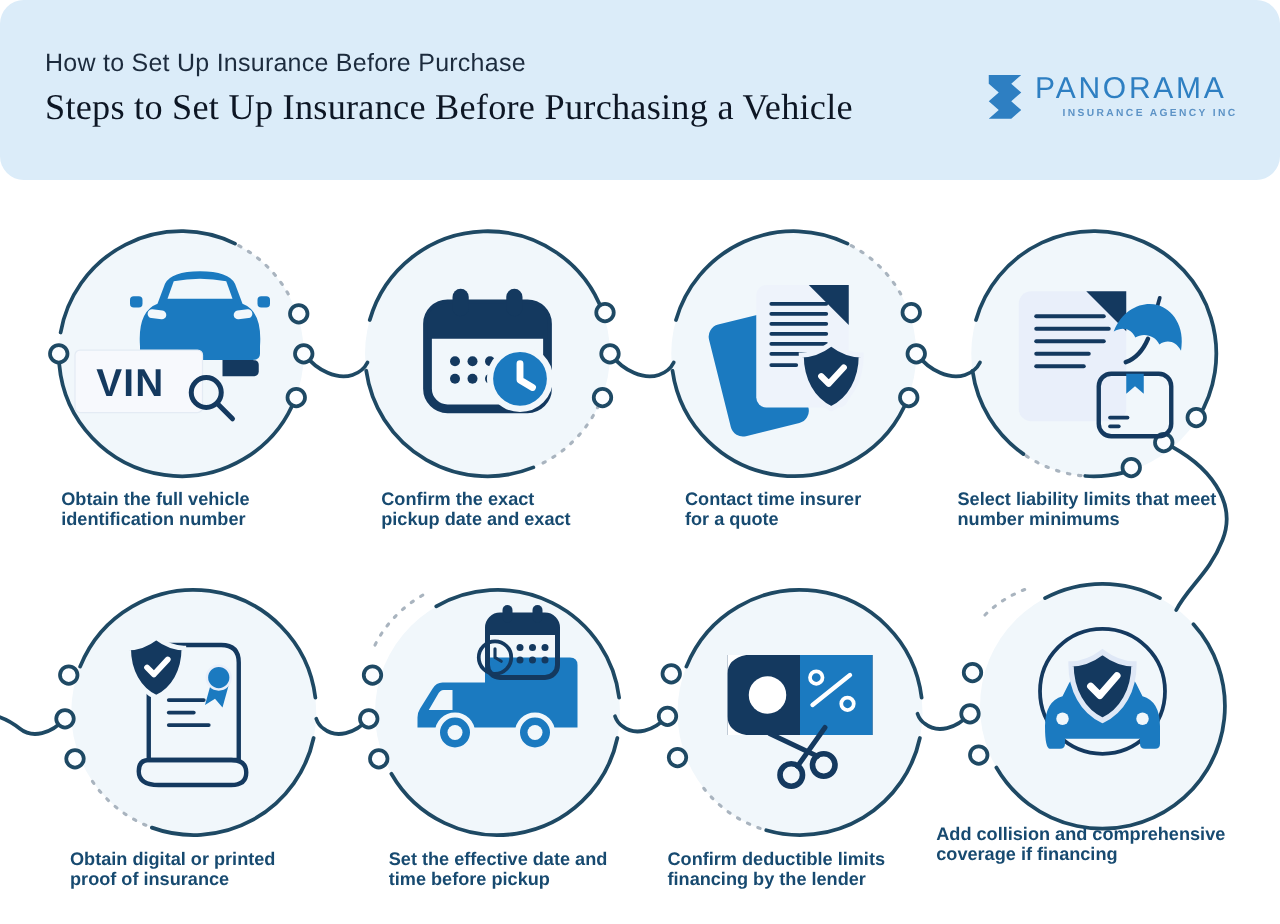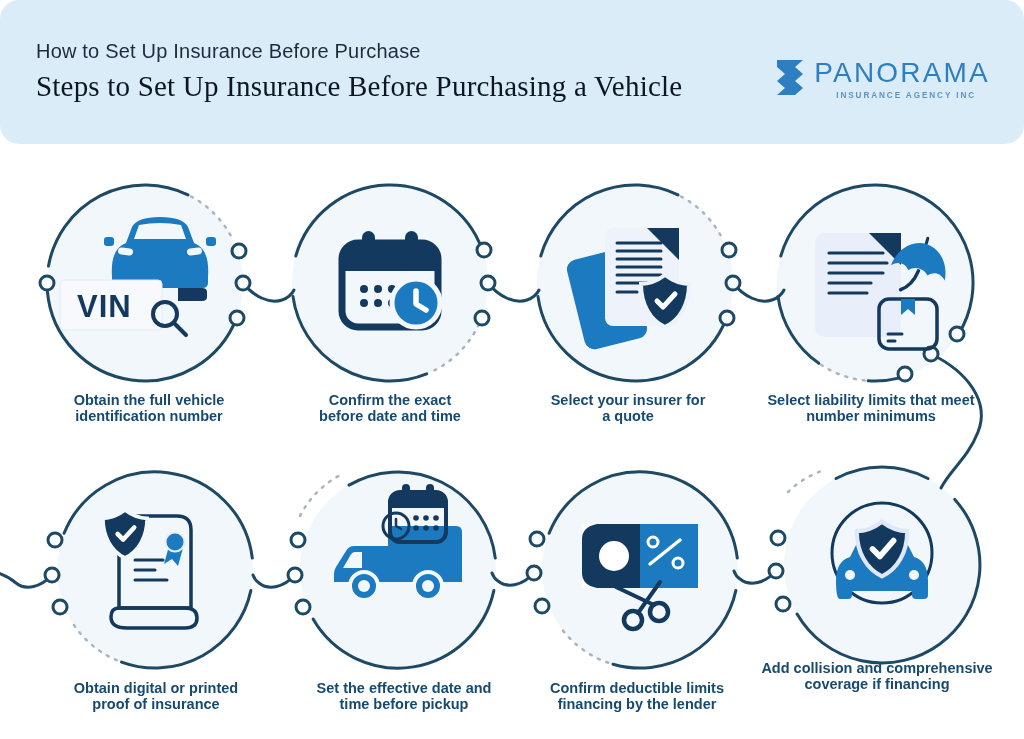--- a/index.html
+++ b/index.html
@@ -5,25 +5,25 @@
   html,body{margin:0;padding:0;background:#fff;}
   .page{position:relative;width:1024px;height:739px;background:#fff;overflow:hidden;
         font-family:"Liberation Sans",sans-serif;}
   
   .header{position:absolute;left:0;top:0;width:1024px;height:144px;background:var(--headerbg);border-radius:19px;}
   .kicker{position:absolute;left:36px;top:40px;font-size:20px;font-weight:500;color:var(--kicker);letter-spacing:.2px;}
   .title{position:absolute;left:36px;top:70px;margin:0;font-family:"Liberation Serif",serif;
          font-size:29px;font-weight:400;color:var(--titlec);letter-spacing:.2px;}
   .logo{position:absolute;right:34px;top:58px;display:flex;align-items:flex-start;gap:8px;}
   .logo-mark{width:32px;height:40px;flex:0 0 auto;}
-  .logo-name{font-size:28px;font-weight:500;color:var(--logo);letter-spacing:2.2px;line-height:1.1;}
+  .logo-name{font-size:24px;font-weight:500;color:var(--logo);letter-spacing:2.2px;line-height:1.1;}
   .logo-tag{font-size:8.2px;font-weight:700;color:#5d93c6;letter-spacing:1.9px;margin-top:2px;margin-left:22px;}
   
   .diagram{position:absolute;left:0;top:0;width:1024px;height:739px;}
-  .cap{position:absolute;text-align:center;font-size:14.5px;font-weight:700;
+  .cap{position:absolute;text-align:left;font-size:14.5px;font-weight:700;
        color:var(--capt);line-height:1.1;}
   .fn{fill:var(--navy);} .fb{fill:var(--blue);} .fw{fill:#fff;} .fc{fill:var(--circle);} .fp{fill:var(--page);}
   .sn{stroke:var(--navy);fill:none;stroke-linecap:round;stroke-linejoin:round;}
   .sw{stroke:#fff;fill:none;stroke-linecap:round;stroke-linejoin:round;}
   .vin-text{font-family:"Liberation Sans",sans-serif;font-weight:700;font-size:31px;
             letter-spacing:1px;fill:var(--navy);}
 </style>
 </head>
 <body>
 
@@ -257,20 +257,20 @@
       <circle cx="-32" cy="10" r="5" class="fc"></circle>
       <circle cx="32" cy="10" r="5" class="fc"></circle>
       <g transform="translate(0,-16) scale(1.05)">
         <path d="M0 -26 C8 -20 17 -17 24 -17 C24 3 15 19 0 26 C-15 19 -24 3 -24 -17 C-17 -17 -8 -20 0 -26 Z" class="fn" stroke="#dfe8f6" stroke-width="4"></path>
         <path d="M-9 0 L-2 7 L11 -8" class="sw" stroke-width="5.5"></path>
       </g>
     </g>
   </svg>
 
   <div class="cap" style="left:49px;top:393px;width:200px">Obtain the full vehicle identification number</div>
-  <div class="cap" style="left:305px;top:393px;width:170px">Confirm the exact before date and time</div>
-  <div class="cap" style="left:548px;top:393px;width:160px">Select your insurer for a quote</div>
+  <div class="cap" style="left:305px;top:393px;width:170px">Confirm the exact pickup date and exact</div>
+  <div class="cap" style="left:548px;top:393px;width:160px">Contact time insurer for a quote</div>
   <div class="cap" style="left:766px;top:393px;width:210px">Select liability limits that meet number minimums</div>
   <div class="cap" style="left:311px;top:681px;width:186px">Set the effective date and time before pickup</div>
   <div class="cap" style="left:56px;top:681px;width:200px">Obtain digital or printed proof of insurance</div>
   <div class="cap" style="left:534px;top:681px;width:206px">Confirm deductible limits financing by the lender</div>
   <div class="cap" style="left:749px;top:661px;width:256px">Add collision and comprehensive coverage if financing</div>
 </div>
 
 </body></html>

